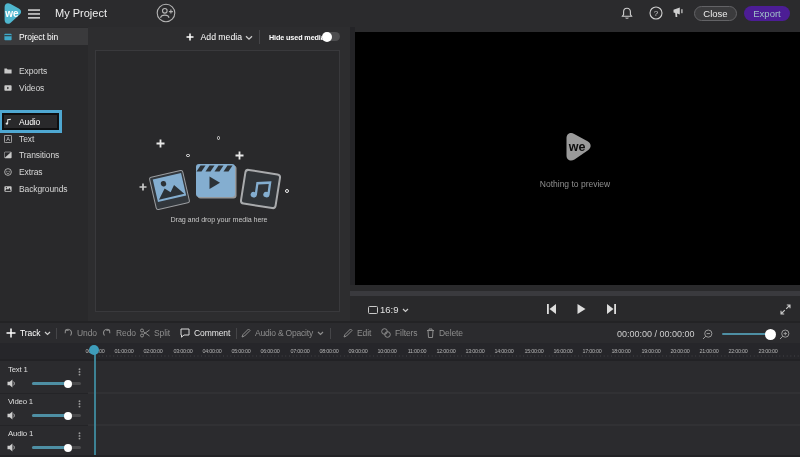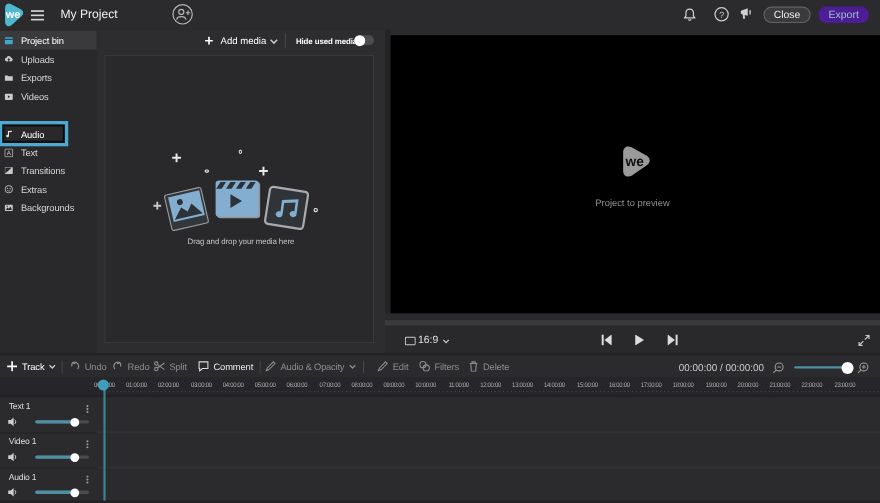--- a/index.html
+++ b/index.html
@@ -62,26 +62,20 @@
   </div>
 
   <div class="abs" id="sidebar">
     <div class="srow" style="top:1px;height:17px;background:#3a3a3c;color:#ffffff;">
       <svg width="10" height="10" viewBox="0 0 10 10">
           <rect x="0.5" y="1" width="9" height="8" rx="1" fill="#3fa9c9"></rect>
           <rect x="0.5" y="2.8" width="9" height="1.2" fill="#2b2b2b"></rect>
         </svg>
       <span class="lbl">Project bin</span>
     </div>
-    <div class="srow" style="top:18px;">
-      <svg width="10" height="10" viewBox="0 0 10 10">
-          <path d="M5 1 C3.6 1 2.7 1.9 2.5 3 C1.3 3.1 0.5 4 0.5 5.2 C0.5 6.5 1.5 7.3 2.8 7.3 L4.4 7.3 L4.4 5.4 L3.2 5.4 L5 3.4 L6.8 5.4 L5.6 5.4 L5.6 7.3 L7.2 7.3 C8.5 7.3 9.5 6.5 9.5 5.2 C9.5 4 8.7 3.2 7.5 3 C7.3 1.9 6.4 1 5 1 Z" fill="#c9c9c9"></path>
-        </svg>
-      <span class="lbl">Uploads</span>
-    </div>
     <div class="srow" style="top:52px;">
       <svg width="10" height="10" viewBox="0 0 10 10">
           <rect x="0.5" y="1.5" width="9" height="7" rx="1" fill="#c9c9c9"></rect>
           <path d="M4 3.5 L6.5 5 L4 6.5 Z" fill="#29292b"></path>
         </svg>
       <span class="lbl">Videos</span>
     </div>
     <div class="srow" style="top:35px;">
       <svg width="10" height="10" viewBox="0 0 10 10">
           <path d="M0.5 2 L3.5 2 L4.5 3 L9.5 3 L9.5 8 L0.5 8 Z" fill="#c9c9c9"></path>
@@ -182,21 +176,21 @@
     <div class="abs" style="left:0;top:188px;width:262px;text-align:center;font-size:7.2px;letter-spacing:-0.1px;color:#c6c6c6;">Drag and drop your media here</div>
   </div>
 
   <div class="abs" id="preview">
     <div class="abs" style="left:0;top:0;width:5px;height:257.5px;background:#242427;"></div>
     <div class="abs" style="left:5px;top:4.5px;width:445px;height:253px;background:#000;"></div>
     <svg class="abs" style="left:213px;top:104px" width="30" height="32" viewBox="0 0 30 32">
       <path d="M3.5 7.2 C3.5 2.6 7.6 1 11.2 2.9 L24.6 10.3 C28.6 12.5 28.6 16.9 25 19.2 L11.5 28.5 C7.7 30.8 3.5 29 3.5 24.4 Z" fill="#9a9a9a"></path>
       <text x="14" y="19.5" font-size="12.5" font-weight="bold" fill="#0d0d0d" text-anchor="middle" font-family="Liberation Sans">we</text>
     </svg>
-    <div class="abs" style="left:0;top:152px;width:450px;text-align:center;font-size:8.5px;color:#8f8f8f;">Project to preview</div>
+    <div class="abs" style="left:0;top:152px;width:450px;text-align:center;font-size:8.5px;color:#8f8f8f;">Nothing to preview</div>
     <div class="abs" style="left:0px;top:257.5px;width:450px;height:6.5px;background:#2a2a2c;"></div>
     <div class="abs" style="left:0px;top:264px;width:450px;height:5px;background:#3a3a3e;"></div>
     <div class="abs" style="left:0;top:269px;width:450px;height:24.5px;background:#29292b;"></div>
     <svg class="abs" style="left:18px;top:279px" width="10" height="8" viewBox="0 0 10 8">
         <rect x="0.5" y="0.5" width="9" height="7" rx="1" fill="none" stroke="#c9c9c9" stroke-width="1"></rect>
       </svg>
     <div class="abs" style="left:30px;top:277px;font-size:9.5px;color:#e0e0e0;">16:9</div>
     <svg class="abs" style="left:52px;top:280.5px" width="7" height="5" viewBox="0 0 7 5">
         <path d="M1 1 L3.5 3.5 L6 1" fill="none" stroke="#ccc" stroke-width="1.2"></path>
       </svg>

